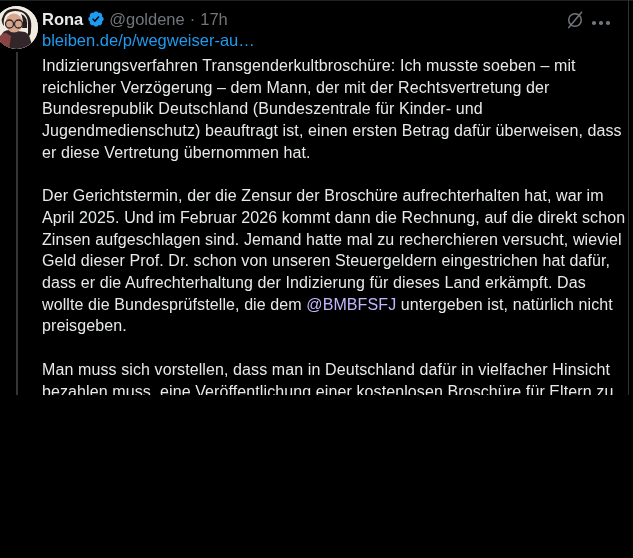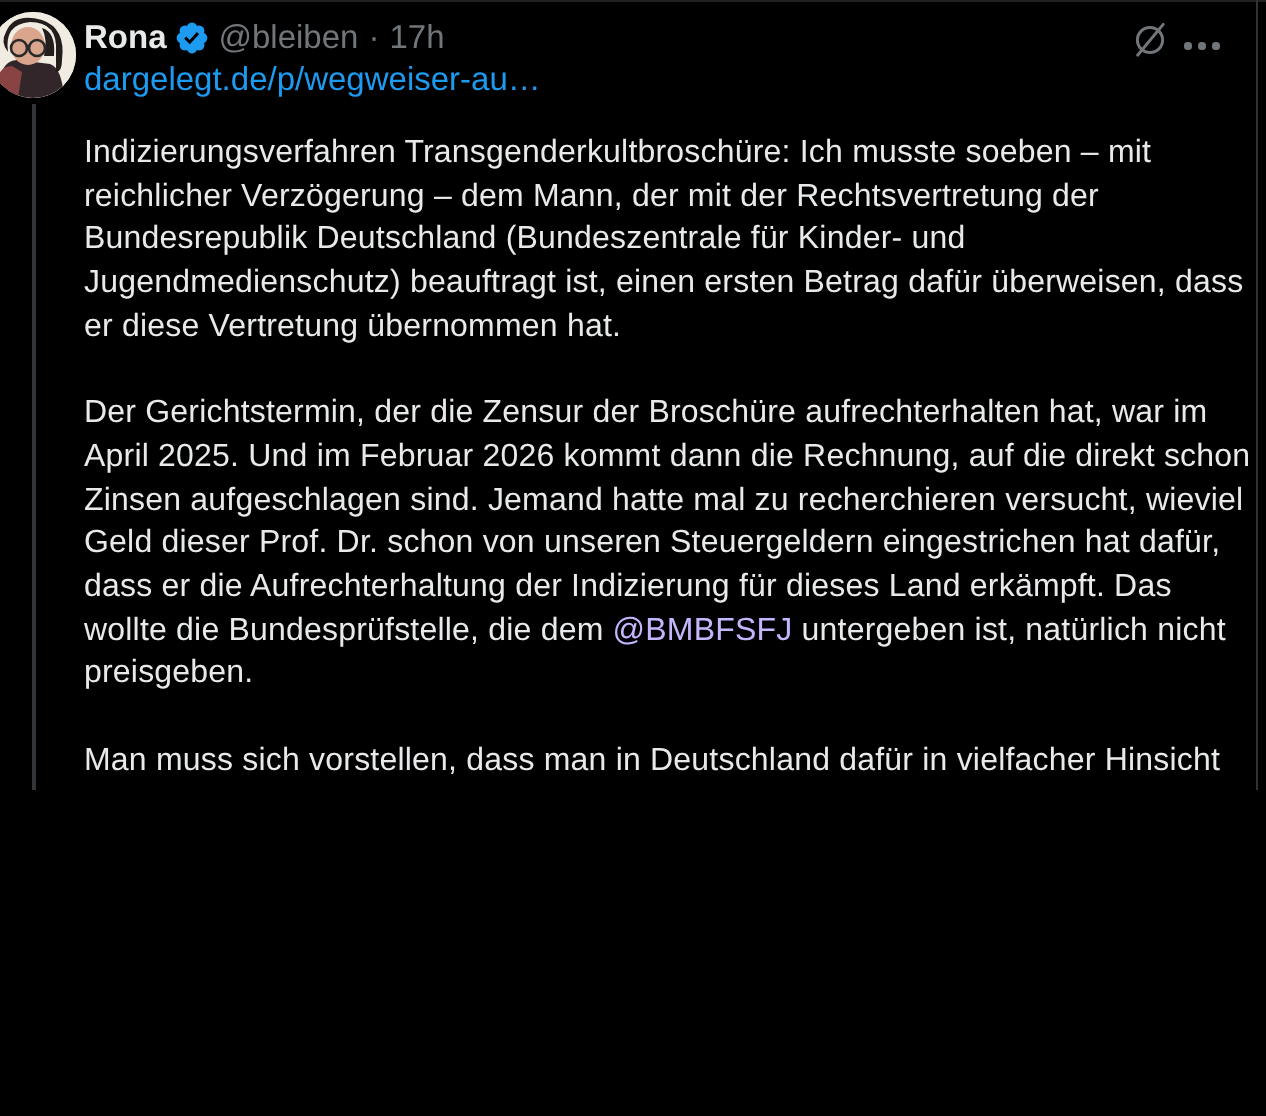--- a/index.html
+++ b/index.html
@@ -30,21 +30,21 @@
   .link {
     position:absolute; left:42px; top:31px; font-size:16.5px; color:#1d9bf0;
     text-decoration:none; cursor:pointer; white-space:nowrap;
   }
 
   .grok-btn { position:absolute; left:563px; top:8px; width:24px; height:24px; display:flex; align-items:center; justify-content:center; cursor:pointer; border-radius:50%; }
   .more-btn { position:absolute; left:590px; top:14px; height:14px; display:flex; align-items:center; gap:3.5px; cursor:pointer; padding:2px; }
   .more-btn i { display:block; width:3.6px; height:3.6px; border-radius:50%; background:#71767b; }
 
   .body {
-    position:absolute; left:42px; top:66px; width:585px;
+    position:absolute; left:42px; top:55px; width:585px;
     font-size:16px; line-height:21.7px; color:#e7e9ea;
     white-space:pre-wrap; letter-spacing:0.1px;
   }
   .mention { color:#c4b5fd; text-decoration:none; cursor:pointer; }
 
   .media {
     position:absolute; left:42px; top:553px; width:566px; height:14px;
     border-radius:13px 13px 0 0; cursor:pointer;
     background:linear-gradient(180deg,#d6cdbc 0%, #cabd9f 34%, #8a7a55 70%, #4a3f2b 100%),
                linear-gradient(90deg,#8a8274 0%, #d8d4c8 3%, #b9a98a 9%, #e0dacd 15%, #8a7a52 23%, #d6cdbc 30%, #a69257 38%, #e3ddd0 45%, #b3a26d 53%, #96834f 60%, #dcd6c9 67%, #ab9a63 74%, #c9bfa7 81%, #8f7d4d 88%, #d2c9b6 95%, #6d5f3a 100%);
@@ -73,26 +73,26 @@
   </div>
   <div class="thread-line"></div>
 
   <div class="header">
     <span class="name">Rona</span>
     <span class="badge">
       <svg viewBox="0 0 22 22" width="18" height="18">
         <path fill="#1d9bf0" d="M20.396 11c-.018-.646-.215-1.275-.57-1.816-.354-.54-.852-.972-1.438-1.246.223-.607.27-1.264.14-1.897-.131-.634-.437-1.218-.882-1.687-.47-.445-1.053-.75-1.687-.882-.633-.13-1.29-.083-1.897.14-.273-.587-.704-1.086-1.245-1.44C12.277 1.818 11.647 1.62 11 1.604c-.646.017-1.273.213-1.813.568-.54.355-.972.854-1.245 1.44-.608-.223-1.267-.272-1.902-.14-.635.13-1.22.436-1.69.882-.445.47-.749 1.055-.878 1.688-.13.633-.08 1.29.144 1.896-.587.274-1.087.705-1.443 1.245-.356.54-.555 1.17-.574 1.817.02.647.218 1.276.574 1.817.356.54.856.972 1.443 1.245-.224.606-.274 1.263-.144 1.896.13.634.433 1.218.877 1.688.47.443 1.054.747 1.687.878.633.132 1.29.084 1.897-.136.274.586.705 1.084 1.246 1.439.54.354 1.17.551 1.816.569.647-.016 1.276-.213 1.817-.567s.972-.854 1.245-1.44c.604.239 1.266.296 1.903.164.636-.132 1.22-.447 1.68-.907.46-.46.776-1.044.908-1.681s.075-1.299-.165-1.903c.586-.274 1.084-.705 1.439-1.246.354-.54.551-1.17.569-1.816zM9.662 14.85l-3.429-3.428 1.293-1.302 2.072 2.072 4.4-4.794 1.347 1.246z"></path>
       </svg>
     </span>
-    <span class="handle">@bleiben</span>
+    <span class="handle">@goldene</span>
     <span class="sep">·</span>
     <span class="time">17h</span>
   </div>
 
-  <a class="link">dargelegt.de/p/wegweiser-au…</a>
+  <a class="link">bleiben.de/p/wegweiser-au…</a>
 
   <div class="grok-btn">
     <svg width="22" height="22" viewBox="0 0 22 22">
       <circle cx="11" cy="11" r="6.3" fill="none" stroke="#71767b" stroke-width="1.5"></circle>
       <line x1="17.6" y1="3.2" x2="4.8" y2="18.6" stroke="#71767b" stroke-width="1.5" stroke-linecap="round"></line>
     </svg>
   </div>
   <div class="more-btn">
     <i></i>
       <i></i>

